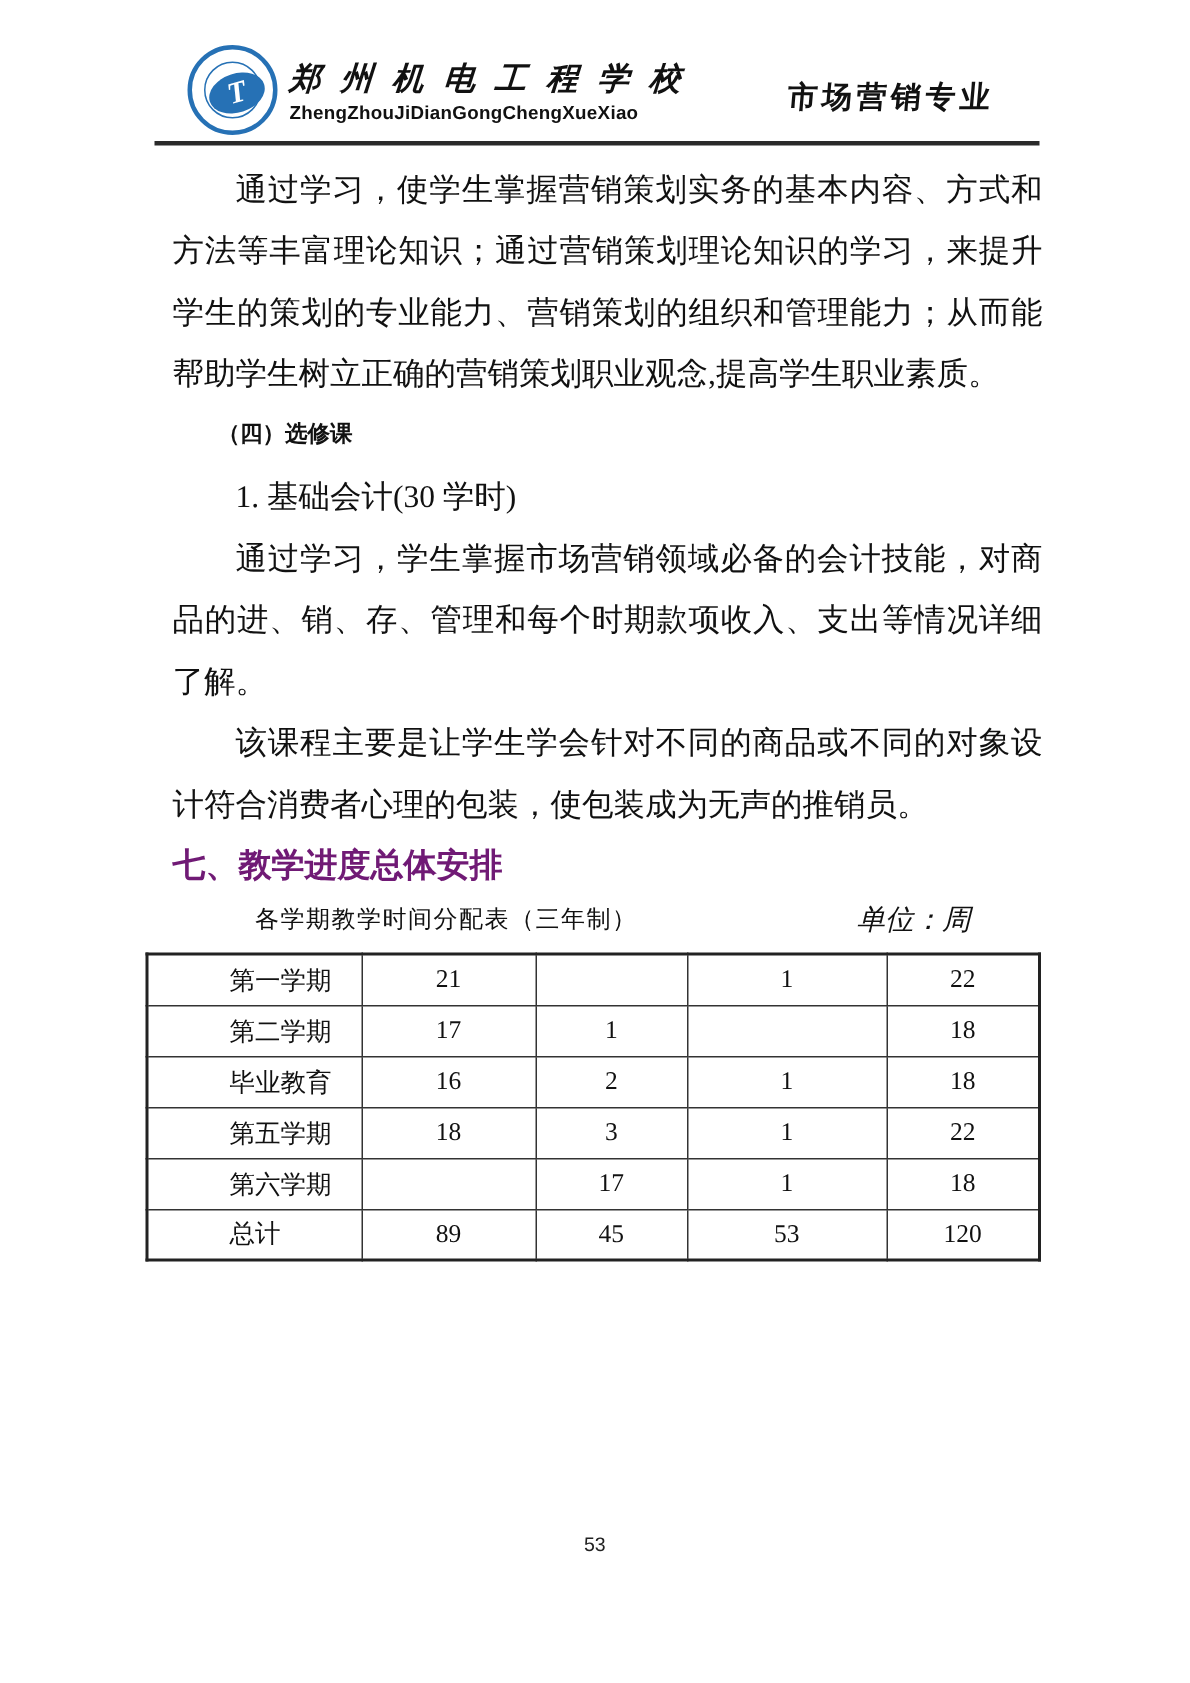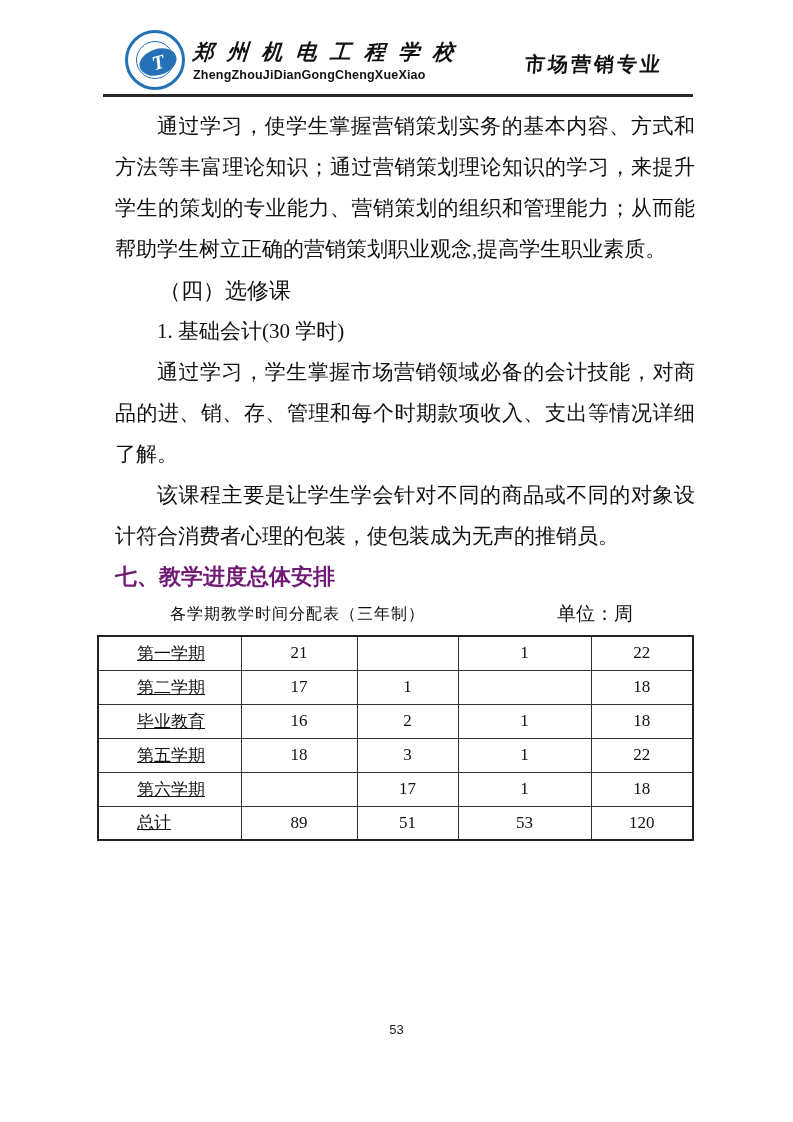--- a/index.html
+++ b/index.html
@@ -83,65 +83,64 @@
   
   .content { margin:0 98px 0 115px; }
   .body-par {
     font-size:21px;
     line-height:41px;
     text-align:justify;
     text-indent:2em;
   }
   .body-par:first-of-type { margin-top:9px; }
   .sub-heading {
-    font-size:22px;
+    font-size:15px;
     line-height:41px;
-    font-weight:normal;
+    font-weight:bold;
     text-indent:2em;
   }
   .course-item {
     font-size:21px;
     line-height:41px;
     text-indent:2em;
   }
   .big-heading {
     font-family:"Liberation Sans","DejaVu Sans",sans-serif;
     font-size:22px;
     font-weight:bold;
     line-height:40px;
     color:#701a75;
   }
   .table-caption-row {
     display:flex;
     justify-content:space-between;
     line-height:34px;
   }
   .table-caption { font-size:16px; margin-left:55px; letter-spacing:1px; }
-  .table-unit { font-size:19px; margin-right:62px; }
+  .table-unit { font-size:19px; margin-right:48px;font-style:italic; }
   
   table.schedule {
     border-collapse:collapse;
     table-layout:fixed;
     width:595px;
     margin-left:-18px;
     margin-top:4px;
     border:2px solid #222;
   }
   table.schedule td {
     border:1px solid #333;
     font-size:17px;
     text-align:center;
     vertical-align:middle;
     height:34px;
     padding:0 2px;
   }
   table.schedule td.sem {
     text-align:left;
-    padding-left:38px;
-    text-decoration:underline;
+    padding-left:54px;
   }
   table.schedule tr.head td { height:67px; }
   .corner-cell { position:relative; padding:0 !important; }
   .corner-cell svg { position:absolute; inset:0; width:100%; height:100%; display:block; }
   .corner-top { position:absolute; top:9px; right:28px; font-size:17px; }
   .corner-bottom { position:absolute; bottom:8px; left:10px; font-size:17px; }
   .two-line span { display:block; line-height:27px; }
   .head-label { line-height:27px; }
   
   .page-number {
@@ -228,21 +227,21 @@
         <tr>
           <td class="sem">第六学期</td>
           <td></td>
           <td>17</td>
           <td>1</td>
           <td>18</td>
         </tr>
         <tr>
           <td class="sem">总计</td>
           <td>89</td>
-          <td>51</td>
+          <td>45</td>
           <td>53</td>
           <td>120</td>
         </tr>
       </tbody>
     </table>
   </div>
 
   <div class="page-number">53</div>
 </div>
 

